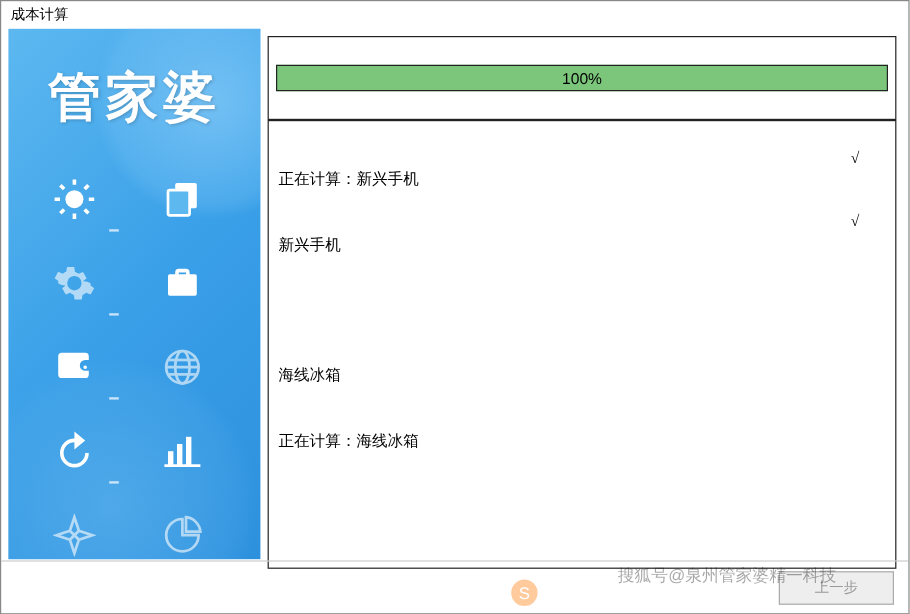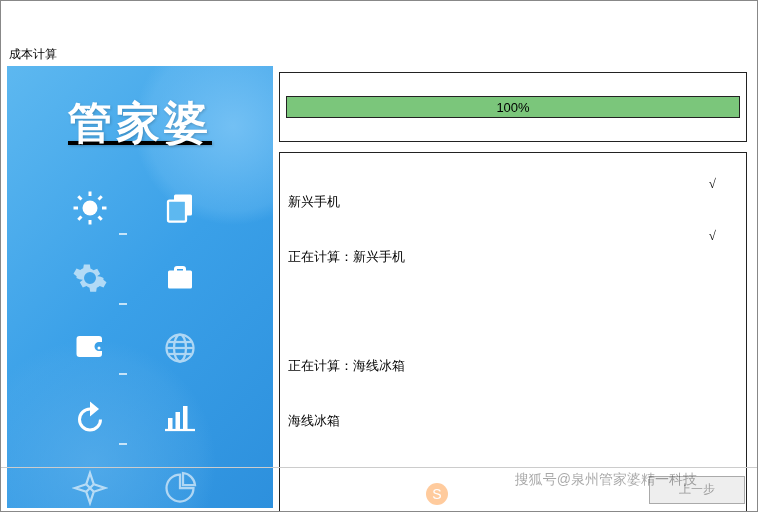--- a/index.html
+++ b/index.html
@@ -10,35 +10,33 @@
       width: 758px;
       height: 512px;
       border: 1px solid #888;
       position: relative;
       overflow: hidden;
     }
     .title-bar {
       padding: 3px 8px;
       font-size: 12px;
       color: #000;
-      margin-top: 42px;
     }
     .main-area {
       display: flex;
       padding: 0 6px;
       gap: 2px;
       height: 450px;
     }
     .sidebar {
-      width: 266px;
+      width: 210px;
       height: 442px;
       background: linear-gradient(135deg, #5db8f0 0%, #3aa0e8 50%, #2d90dd 100%);
       position: relative;
       overflow: hidden;
-      text-decoration: underline;
     }
     .sidebar::before {
       content: "";
       position: absolute;
       top: -40px; right: -60px;
       width: 200px; height: 200px;
       background: radial-gradient(circle, rgba(120,195,245,0.9) 0%, rgba(120,195,245,0.3) 60%, transparent 70%);
       border-radius: 50%;
     }
     .sidebar::after {
@@ -83,21 +81,20 @@
       position: absolute;
       bottom: -2px; right: -12px;
       width: 8px; height: 2px;
       background: #fff;
       opacity: 0.7;
     }
     .content {
       flex: 1;
       display: flex;
       flex-direction: column;
-      gap: 10px;
       padding: 6px 4px 0 4px;
     }
     .progress-box {
       border: 1px solid #222;
       height: 70px;
       display: flex;
       align-items: center;
       padding: 0 6px;
     }
     .progress-bar {
@@ -274,26 +271,26 @@
   </div>
 
   <div class="content">
     <div class="progress-box">
       <div class="progress-bar">
         <span>100%</span>
       </div>
     </div>
 
     <div class="log-box">
+      <span class="log-line">正在计算：新兴手机</span>
       <span class="log-line">新兴手机</span>
-      <span class="log-line">正在计算：新兴手机</span>
       <span class="check-mark" style="top:22px">√</span>
       <br>
+      <span class="log-line">海线冰箱</span>
       <span class="log-line">正在计算：海线冰箱</span>
-      <span class="log-line">海线冰箱</span>
       <span class="check-mark" style="top:74px">√</span>
       <br>
       
       
       
     </div>
   </div>
 
 </div>
 

